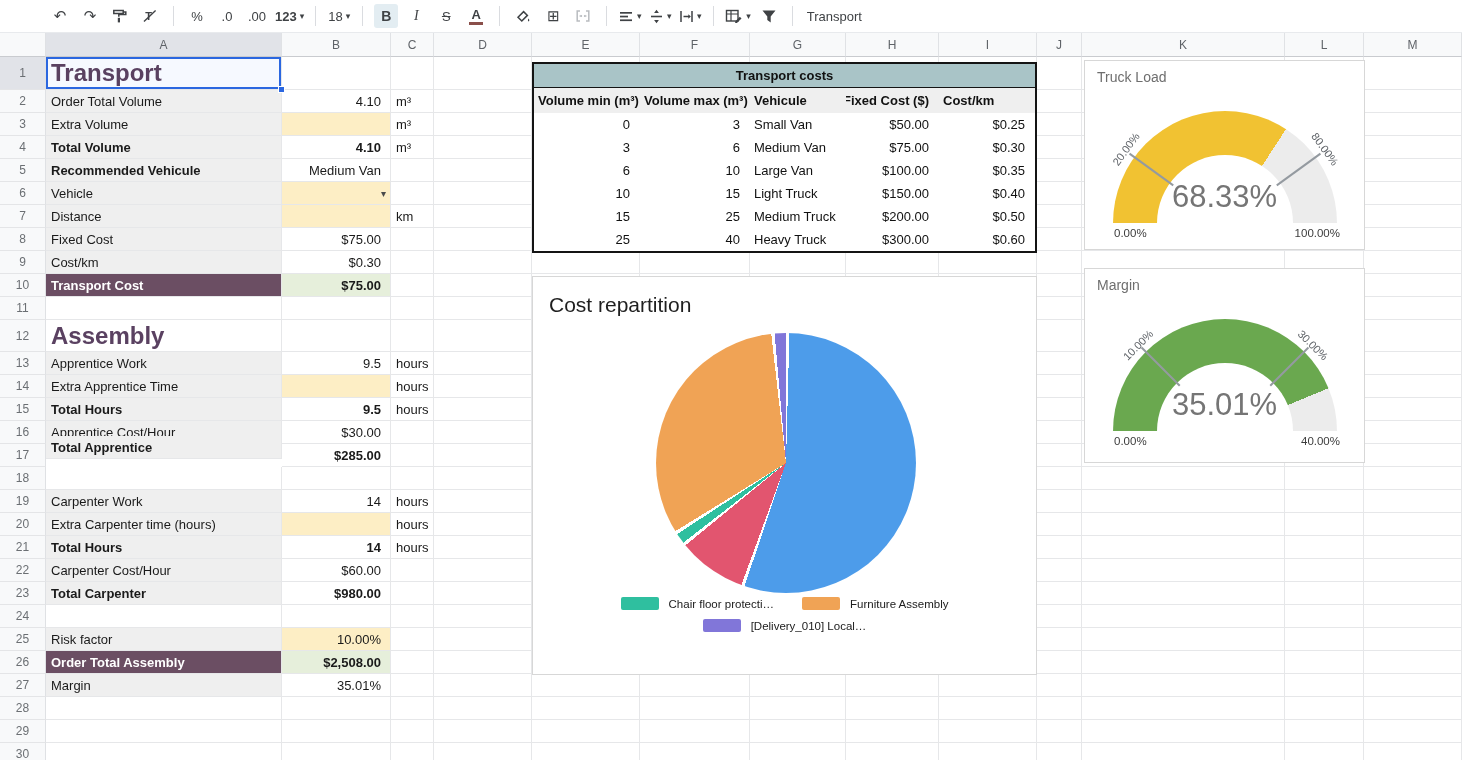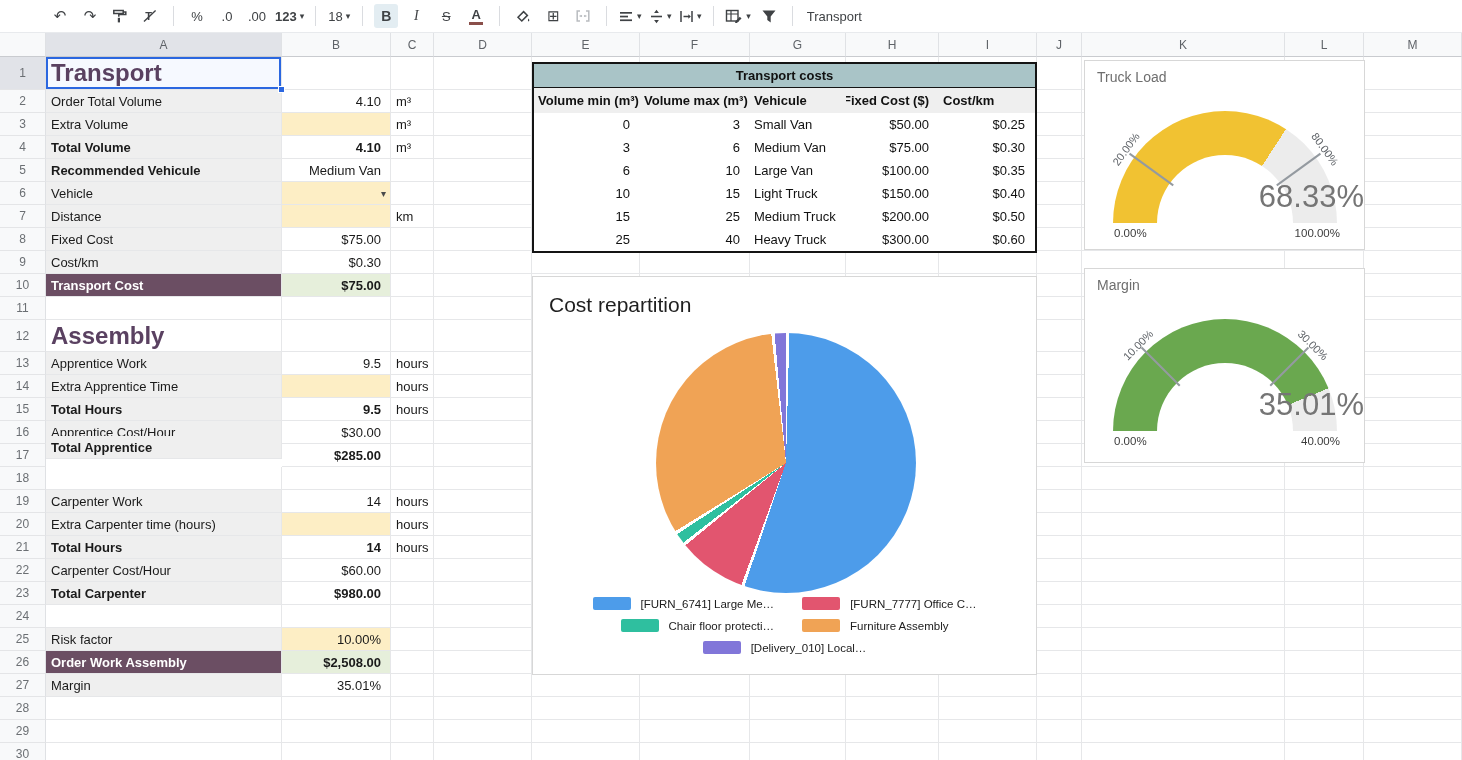--- a/index.html
+++ b/index.html
@@ -76,21 +76,21 @@
   .swatch { width:38px; height:13px; border-radius:2px; }
 
   .gauge-card { left:1084px; width:281px; height:190px; }
   .gauge { position:absolute; inset:0; }
   .semi { position:absolute; left:28px; top:50px; width:224px; height:112px; overflow:hidden; }
   .disc { width:224px; height:224px; border-radius:50%; }
   .hole { position:absolute; left:44px; top:44px; width:136px; height:136px; border-radius:50%; background:#fff; }
   .tick { position:absolute; left:140px; top:161px; width:118px; height:2px; transform-origin:0 50%; }
   .tick i { position:absolute; left:64px; right:0; top:0; bottom:0; background:#949aa0; display:block; }
   .tlab { position:absolute; font-size:11px; color:#5f6368; white-space:nowrap; }
-  .gval { position:absolute; left:0; right:0; top:118px; text-align:right; font-size:31px; color:#757575; }
+  .gval { position:absolute; left:0; right:0; top:118px; text-align:center; font-size:31px; color:#757575; }
   .gmin { position:absolute; left:29px; top:166px; font-size:11.5px; color:#3c3c3c; }
   .gmax { position:absolute; right:24px; top:166px; font-size:11.5px; color:#3c3c3c; }
 
   #commission-card { left:1084px; top:455px; width:281px; height:194px; }
   .score-value { position:absolute; left:0; right:0; top:58px; text-align:center;
     font-size:46px; color:#0d0d0d; }
 </style>
 </head>
 <body>
 
@@ -665,21 +665,21 @@
       <div class="cell" style="left: 532px; top: 595px; width: 108px; height: 23px;"></div>
       <div class="cell" style="left: 640px; top: 595px; width: 110px; height: 23px;"></div>
       <div class="cell" style="left: 750px; top: 595px; width: 96px; height: 23px;"></div>
       <div class="cell" style="left: 846px; top: 595px; width: 93px; height: 23px;"></div>
       <div class="cell" style="left: 939px; top: 595px; width: 98px; height: 23px;"></div>
       <div class="cell" style="left: 1037px; top: 595px; width: 45px; height: 23px;"></div>
       <div class="cell" style="left: 1082px; top: 595px; width: 203px; height: 23px;"></div>
       <div class="cell" style="left: 1285px; top: 595px; width: 79px; height: 23px;"></div>
       <div class="cell" style="left: 1364px; top: 595px; width: 98px; height: 23px;"></div>
       <div class="cell band" style="left: 46px; top: 618px; width: 236px; height: 23px;">
-        <span>Order Work Assembly</span>
+        <span>Order Total Assembly</span>
       </div>
       <div class="cell grn val" style="left: 282px; top: 618px; width: 109px; height: 23px;">
         <span>$2,508.00</span>
       </div>
       <div class="cell" style="left: 391px; top: 618px; width: 43px; height: 23px;"></div>
       <div class="cell" style="left: 434px; top: 618px; width: 98px; height: 23px;"></div>
       <div class="cell" style="left: 532px; top: 618px; width: 108px; height: 23px;"></div>
       <div class="cell" style="left: 640px; top: 618px; width: 110px; height: 23px;"></div>
       <div class="cell" style="left: 750px; top: 618px; width: 96px; height: 23px;"></div>
       <div class="cell" style="left: 846px; top: 618px; width: 93px; height: 23px;"></div>
@@ -800,30 +800,20 @@
         </div>
       </div>
   </div>
 
   <div class="card" id="pie-card">
     <div class="pie-title">Cost repartition</div>
     <div class="pie-circle" id="pie-circle" style="background: conic-gradient(rgb(255, 255, 255) 0deg, rgb(255, 255, 255) 1.5deg, rgb(77, 156, 234) 1.5deg, rgb(77, 156, 234) 198.612deg, rgb(255, 255, 255) 198.612deg, rgb(255, 255, 255) 200.112deg, rgb(226, 85, 111) 200.112deg, rgb(226, 85, 111) 230.686deg, rgb(255, 255, 255) 230.686deg, rgb(255, 255, 255) 232.186deg, rgb(47, 191, 159) 232.186deg, rgb(47, 191, 159) 236.862deg, rgb(255, 255, 255) 236.862deg, rgb(255, 255, 255) 238.362deg, rgb(240, 163, 85) 238.362deg, rgb(240, 163, 85) 353.464deg, rgb(255, 255, 255) 353.464deg, rgb(255, 255, 255) 354.964deg, rgb(129, 118, 217) 354.964deg, rgb(129, 118, 217) 360deg, rgb(255, 255, 255) 360deg, rgb(255, 255, 255) 360deg);"></div>
     <div class="legend" id="pie-legend">
         <div class="lrow">
           <span class="litem">
-            <span class="swatch" style="background: rgb(77, 156, 234);"></span>
-            <span>[FURN_6741] Large Me…</span>
-          </span>
-          <span class="litem">
-            <span class="swatch" style="background: rgb(226, 85, 111);"></span>
-            <span>[FURN_7777] Office C…</span>
-          </span>
-        </div>
-        <div class="lrow">
-          <span class="litem">
             <span class="swatch" style="background: rgb(47, 191, 159);"></span>
             <span>Chair floor protecti…</span>
           </span>
           <span class="litem">
             <span class="swatch" style="background: rgb(240, 163, 85);"></span>
             <span>Furniture Assembly</span>
           </span>
         </div>
         <div class="lrow">
           <span class="litem">

